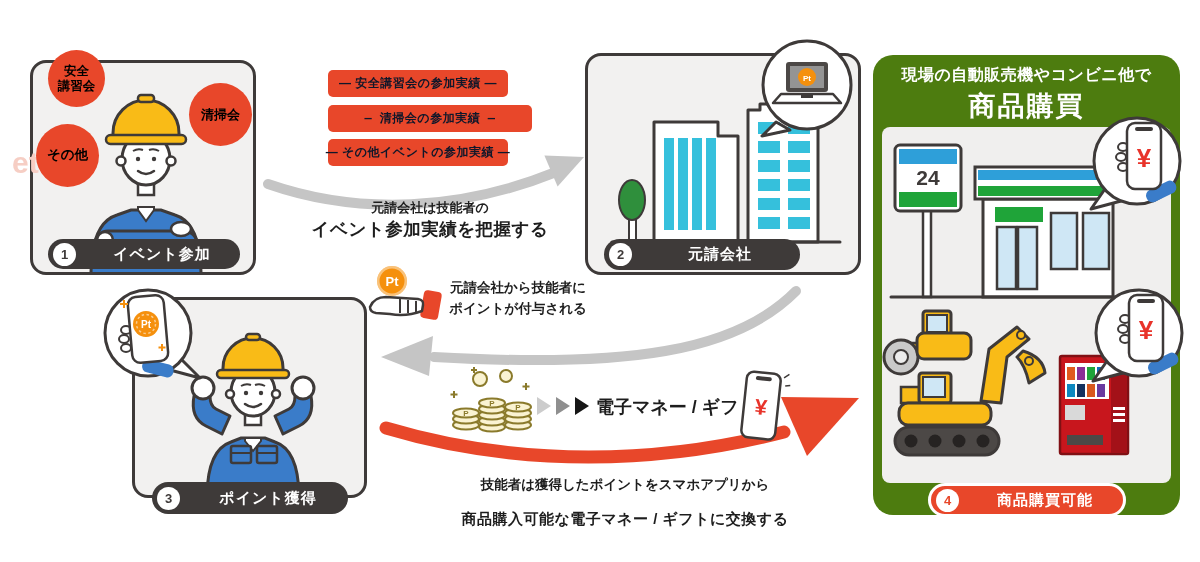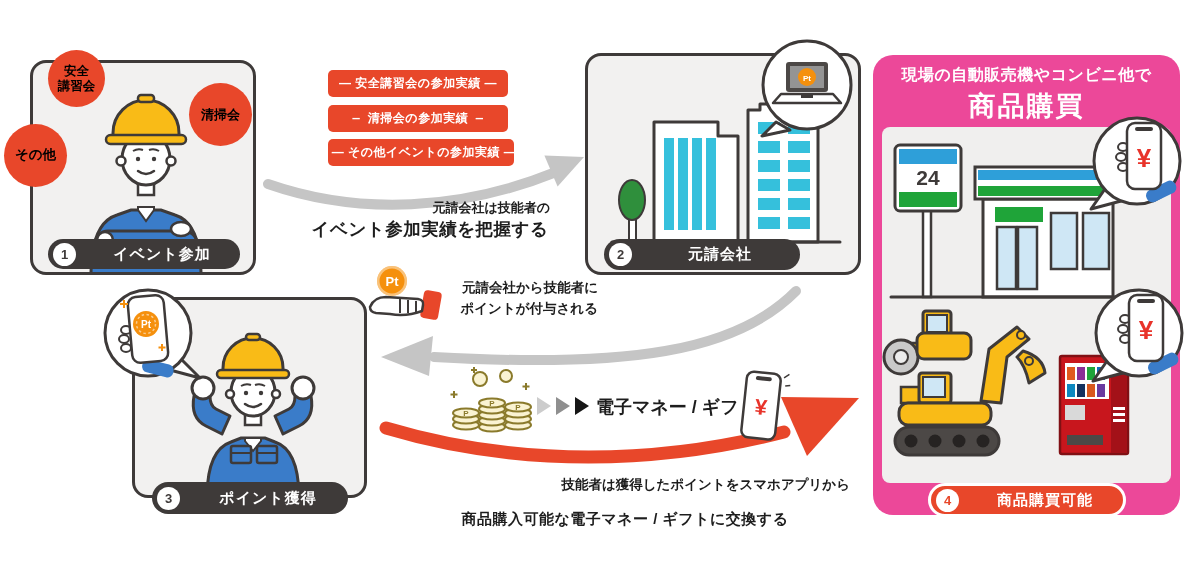--- a/index.html
+++ b/index.html
@@ -9,24 +9,24 @@
   .panel{background:#f2f1f0;border:3px solid #3e3a39;border-radius:16px;box-sizing:border-box;z-index:2;overflow:hidden;}
   .pill{background:#3e3a39;border-radius:18px;color:#fff;display:flex;align-items:center;
         font-weight:800;z-index:4;box-sizing:border-box;}
   .pill .num{background:#fff;border-radius:50%;width:23px;height:23px;min-width:23px;display:flex;align-items:center;
         justify-content:center;color:#3e3a39;font-weight:800;font-size:13px;margin:0 8px 0 5px;}
   .pill .lbl{flex:1;text-align:center;font-size:15px;letter-spacing:1px;white-space:nowrap;}
   .pill.red{background:#e8472a;border:3px solid #fff;}
   .pill.red .num{color:#e8472a;}
   .badge{background:#e8472a;border-radius:50%;color:#000000;display:flex;align-items:center;justify-content:center;
          text-align:center;font-weight:800;z-index:3;line-height:1.2;white-space:pre-line;}
-  .tag{background:#e8472a;color:#ffffff;font-weight:800;font-size:12px;border-radius:5px;display:flex;
+  .tag{background:#e8472a;color:#0f172a;font-weight:800;font-size:12px;border-radius:5px;display:flex;
        align-items:center;justify-content:center;z-index:3;white-space:nowrap;letter-spacing:.5px;}
   .cap{z-index:3;text-align:center;font-weight:800;}
-  .cap .s{display:block;font-size:13px;text-align:right;}
+  .cap .s{display:block;font-size:13px;}
   .cap .b{display:block;font-size:17.5px;font-weight:900;letter-spacing:.5px;}
   .tri{width:0;height:0;border-top:9px solid transparent;border-bottom:9px solid transparent;z-index:3;}
   svg{display:block;overflow:visible;}
   .ico{z-index:3;}
 </style>
 </head>
 <body>
 
 <div id="canvas">
 
@@ -67,31 +67,31 @@
     </svg>
   </div>
   <div class="abs" style="left:12px;top:146px;font-size:30px;font-weight:800;color:#f6cec4;z-index:2;">etc</div>
   <div class="badge abs" style="left:48px;top:50px;width:57px;height:57px;font-size:12.5px;">
     <span>安全
 講習会</span>
   </div>
   <div class="badge abs" style="left:189px;top:83px;width:63px;height:63px;font-size:13px;text-align:right;">
     <span>清掃会</span>
   </div>
-  <div class="badge abs" style="left:4px;top:124px;width:63px;height:63px;font-size:13.5px;">
+  <div class="badge abs" style="left:36px;top:124px;width:63px;height:63px;font-size:13.5px;">
     <span>その他</span>
   </div>
   <div class="pill abs" style="left:48px;top:239px;width:192px;height:30px;">
     <span class="num">1</span>
     <span class="lbl">イベント参加</span>
   </div>
 
   <div class="tag abs" style="left:328px;top:70px;width:180px;height:27px;">— 安全講習会の参加実績 —</div>
-  <div class="tag abs" style="left:328px;top:105px;width:180px;height:27px;font-family:Liberation Mono, monospace;">— 清掃会の参加実績 —</div>
-  <div class="tag abs" style="left:328px;top:139px;width:180px;height:27px;padding-left:6px;">— その他イベントの参加実績 —</div>
+  <div class="tag abs" style="left:328px;top:105px;width:204px;height:27px;font-family:Liberation Mono, monospace;">— 清掃会の参加実績 —</div>
+  <div class="tag abs" style="left:328px;top:139px;width:180px;height:27px;">— その他イベントの参加実績 —</div>
 
   <div class="cap abs" style="left:310px;top:199px;width:240px;">
     <span class="s">元請会社は技能者の</span>
     <span class="b">イベント参加実績を把握する</span>
   </div>
 
   <div class="panel abs" style="left:585px;top:53px;width:276px;height:222px;">
     <svg class="abs" style="left:10px;top:8px;" width="256" height="200" viewBox="0 0 256 200">
       <path d="M56,178 V58 h64 v14 h20 v106 z" fill="#fff" stroke="#3e3a39" stroke-width="3" stroke-linejoin="round"></path>
       <rect x="66" y="74" width="10" height="92" fill="#35c0dc"></rect>
@@ -225,21 +225,21 @@
     <rect x="11" y="7" width="16" height="4" rx="2" fill="#3e3a39"></rect>
     <text x="19" y="45" text-anchor="middle" font-size="22" font-weight="900" fill="#e8332a">¥</text>
     <path d="M39,6 l5,-4 M41,14 l5,-1" stroke="#3e3a39" stroke-width="1.5"></path>
   </svg>
 
   <div class="cap abs" style="left:400px;top:476px;width:450px;">
     <span class="s" style="font-size:13.5px;">技能者は獲得したポイントをスマホアプリから</span>
     <span class="b" style="font-size:15px;margin-top:16px;">商品購入可能な電子マネー / ギフトに交換する</span>
   </div>
 
-  <div class="abs" style="left:873px;top:55px;width:307px;height:460px;background:#ec4899;border-radius:20px;z-index:2;">
+  <div class="abs" style="left:873px;top:55px;width:307px;height:460px;background:#4d7c0f;border-radius:20px;z-index:2;">
     <div class="abs" style="left:0;top:10px;width:100%;text-align:center;color:#fff;z-index:3;">
       <div style="font-size:16px;font-weight:800;letter-spacing:.5px;">現場の自動販売機やコンビニ他で</div>
       <div style="font-size:27px;font-weight:900;letter-spacing:2px;margin-top:2px;">商品購買</div>
     </div>
     <div class="abs" style="left:9px;top:72px;width:289px;height:356px;background:#f0efee;border-radius:8px;"></div>
 
     <svg class="abs" style="left:12px;top:76px;z-index:3;" width="240" height="172" viewBox="0 0 240 172">
       <rect x="38" y="78" width="8" height="88" fill="#fff" stroke="#3e3a39" stroke-width="2.5"></rect>
       <rect x="10" y="14" width="66" height="66" rx="5" fill="#fff" stroke="#3e3a39" stroke-width="3"></rect>
       <rect x="14" y="18" width="58" height="15" fill="#2e9fd9"></rect>

